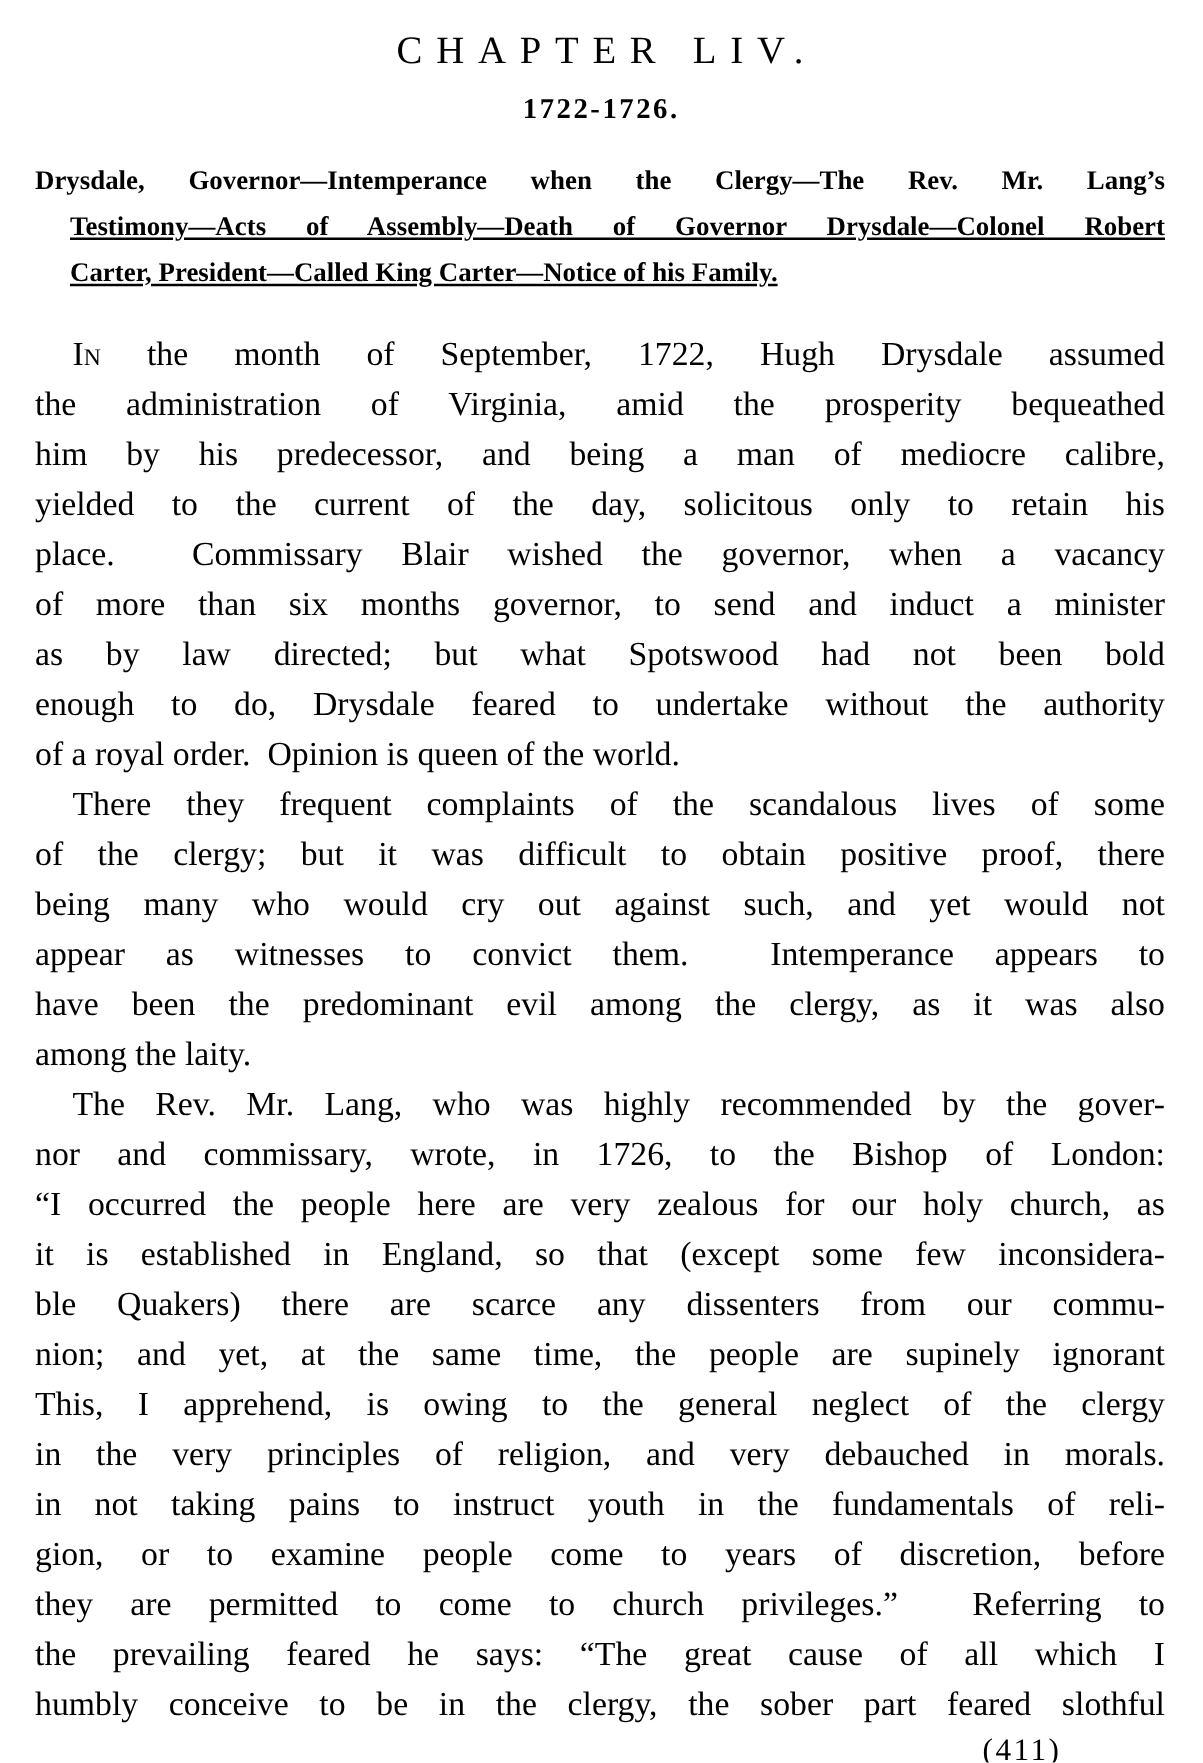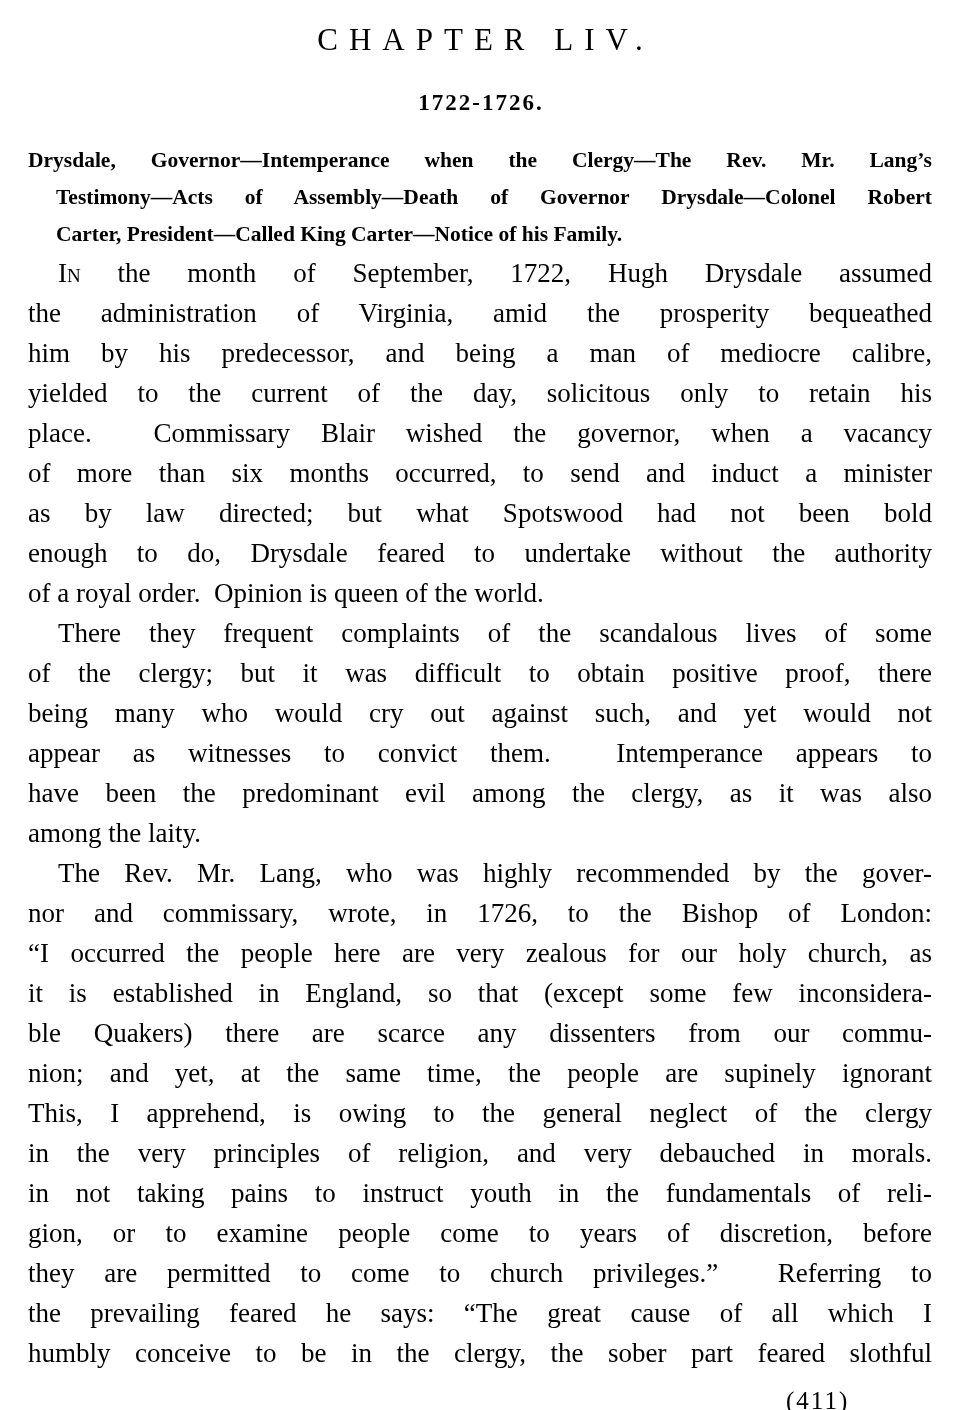--- a/index.html
+++ b/index.html
@@ -24,38 +24,39 @@
     line-height: 36px;
     margin: 0;
   }
   .chapter-dates {
     text-align: center;
     font-size: 23px;
     font-weight: bold;
     letter-spacing: 2px;
     text-indent: 2px;
     line-height: 26px;
-    margin-top: 32px;
+    margin-top: 16px;
   }
   .headnote {
     margin-top: 26px;
     font-size: 21.5px;
     font-weight: bold;
     line-height: 37px;
   }
   .hn {
     text-align: justify;
     text-align-last: justify;
   }
-  .hn.hang { padding-left: 28px; }
+  .hn.hang { padding-left: 28px; text-decoration: underline; }
   .hn.last {
     text-align: left;
     text-align-last: left;
   }
   .bodytext {
+    margin-top: 26px;
     font-size: 27px;
     line-height: 40px;
   }
   .bl {
     text-align: justify;
     text-align-last: justify;
   }
   .bl.ind { padding-left: 30px; }
   .bl.last {
     text-align: left;
@@ -86,21 +87,21 @@
   </div>
 
   <div class="bodytext">
 
     <div>
       <div class="bl ind"><span class="lead-smallcaps">In</span><span> the month of September, 1722, Hugh Drysdale assumed</span></div>
       <div class="bl">the administration of Virginia, amid the prosperity bequeathed</div>
       <div class="bl">him by his predecessor, and being a man of mediocre calibre,</div>
       <div class="bl">yielded to the current of the day, solicitous only to retain his</div>
       <div class="bl">place.&nbsp; Commissary Blair wished the governor, when a vacancy</div>
-      <div class="bl">of more than six months occurred, to send and induct a minister</div>
+      <div class="bl">of more than six months governor, to send and induct a minister</div>
       <div class="bl">as by law directed; but what Spotswood had not been bold</div>
       <div class="bl">enough to do, Drysdale feared to undertake without the authority</div>
       <div class="bl last">of a royal order.&nbsp; Opinion is queen of the world.</div>
     </div>
 
     <div>
       <div class="bl ind">There they frequent complaints of the scandalous lives of some</div>
       <div class="bl">of the clergy; but it was difficult to obtain positive proof, there</div>
       <div class="bl">being many who would cry out against such, and yet would not</div>
       <div class="bl">appear as witnesses to convict them.&nbsp; Intemperance appears to</div>

